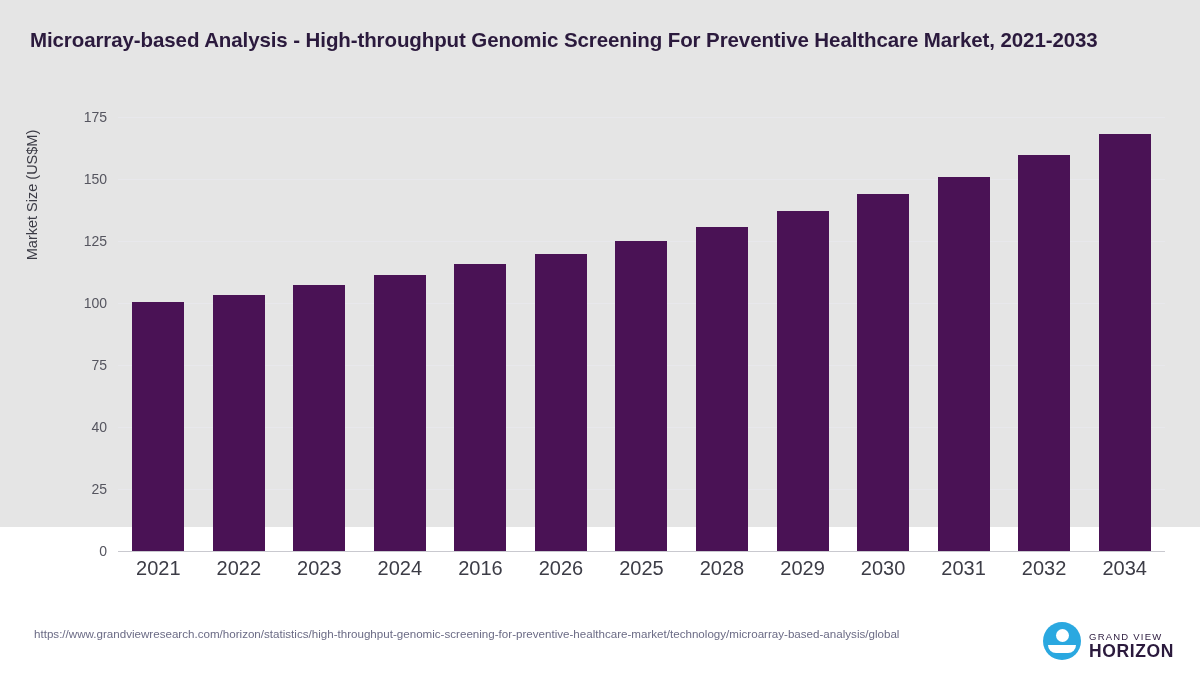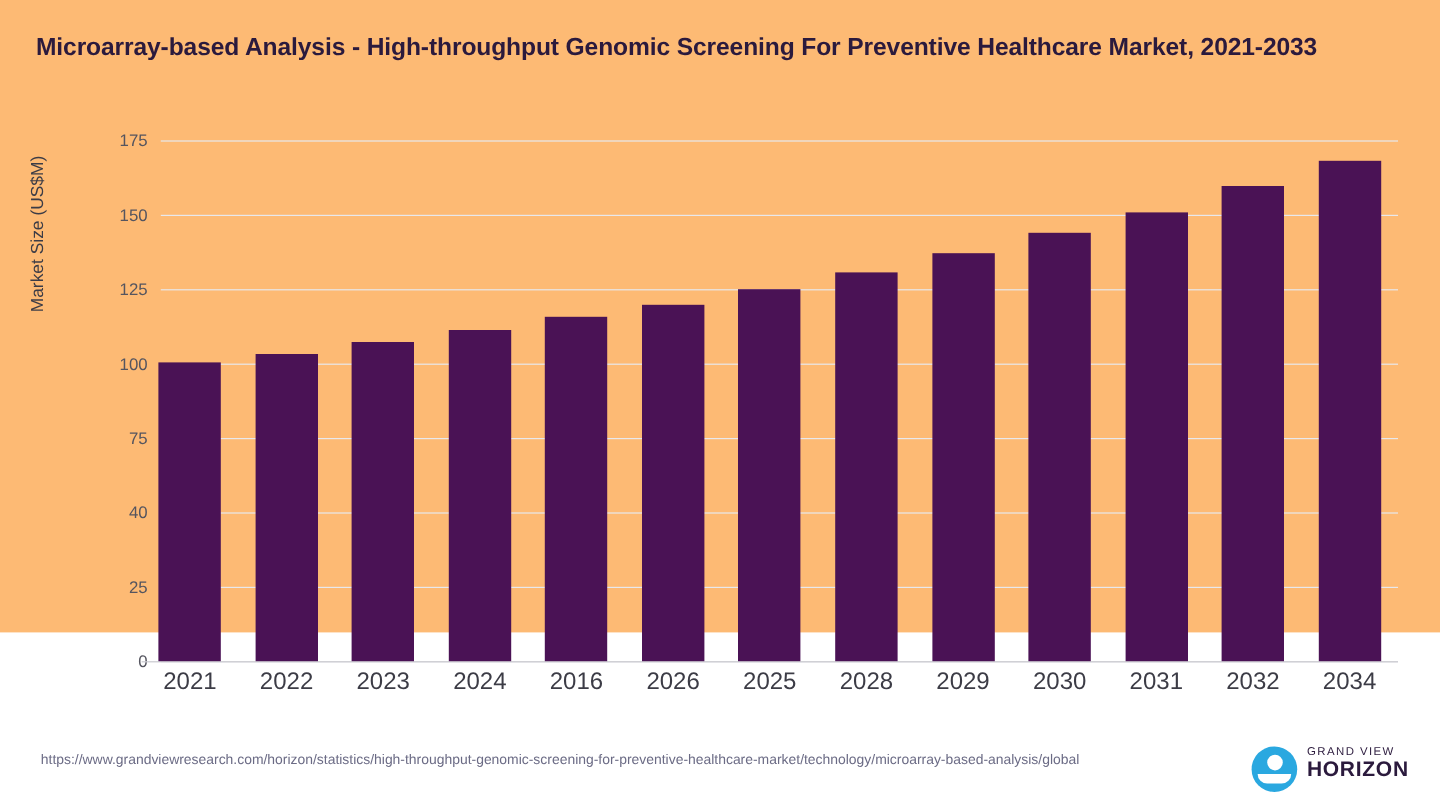--- a/index.html
+++ b/index.html
@@ -11,21 +11,21 @@
     height: 675px;
     background: #ffffff;
     font-family: "Liberation Sans", sans-serif;
     overflow: hidden;
   }
   .page {
     position: relative;
     width: 1200px;
     height: 527px;
     box-sizing: border-box;
-    background: #fdba74;
+    background: #e5e5e5;
     text-decoration: underline;
   }
   .title {
     position: absolute;
     left: 30px;
     top: 26px;
     width: 1140px;
     font-size: 20.5px;
     font-weight: bold;
     color: #2b1a3d;
@@ -54,21 +54,21 @@
   }
   .grid-wrap {
     position: absolute;
     left: 88px;
     top: 12px;
     right: 5px;
     height: 435px;
   }
   .gridline {
     position: absolute;
-    left: 16px;
+    left: 0;
     right: 0;
     height: 1px;
     background: #e8e8ec;
   }
   .axis-x {
     position: absolute;
     left: 0;
     right: 0;
     bottom: 0;
     height: 1px;
@@ -127,21 +127,21 @@
     font-size: 11.6px;
     line-height: 1.42;
     color: #6b6b85;
     word-break: break-all;
   }
   .logo {
     position: absolute;
     right: 26px;
     top: 622px;
     display: flex;
-    align-items: flex-start;
+    align-items: flex-end;
     gap: 8px;
   }
   .logo-mark {
     width: 38px;
     height: 38px;
     border-radius: 50%;
     background: #2aa8e0;
     position: relative;
     overflow: hidden;
     flex: none;

